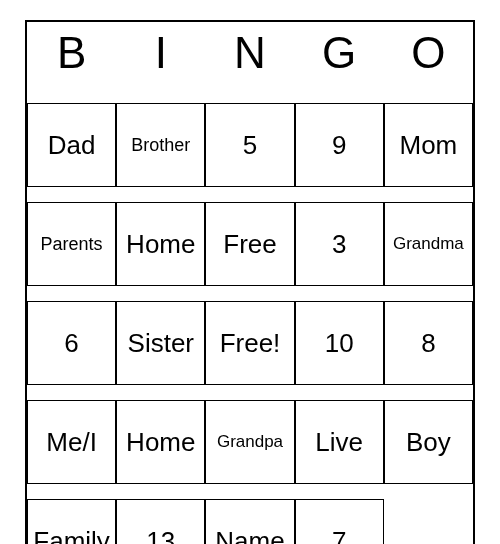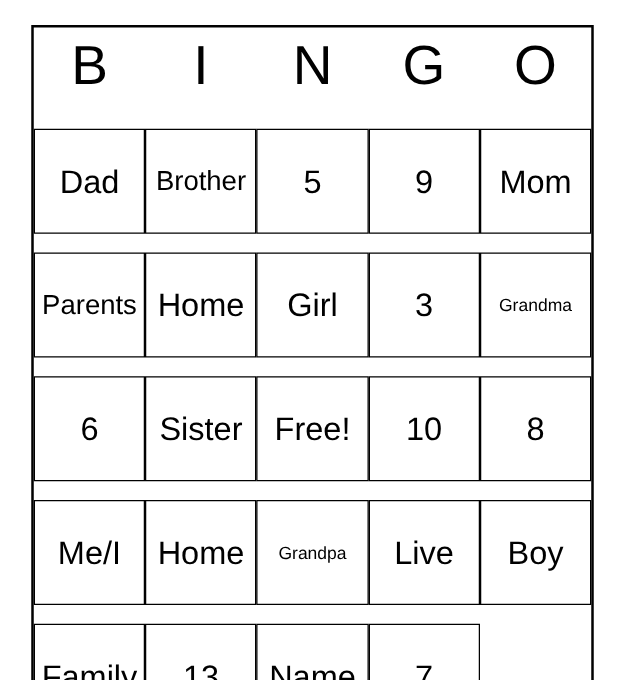--- a/index.html
+++ b/index.html
@@ -44,24 +44,24 @@
       color: #000;
       padding: 2px;
       overflow: hidden;
       margin-top: 15px;
     }
     .cell span {
       font-size: 26px;
       white-space: nowrap;
     }
     .cell.small span {
-      font-size: 22px;
+      font-size: 18px;
     }
     .cell.xsmall span {
-      font-size: 14px;
+      font-size: 17px;
     }
   </style>
 </head>
 <body>
 
 <div class="bingo-card">
   <div class="header-row">
     <div class="header-cell"><span>B</span></div>
     <div class="header-cell"><span>I</span></div>
     <div class="header-cell"><span>N</span></div>
@@ -84,21 +84,21 @@
       <div class="cell">
         <span>Mom</span>
       </div>
       <div class="cell small">
         <span>Parents</span>
       </div>
       <div class="cell">
         <span>Home</span>
       </div>
       <div class="cell">
-        <span>Girl</span>
+        <span>Free</span>
       </div>
       <div class="cell">
         <span>3</span>
       </div>
       <div class="cell xsmall">
         <span>Grandma</span>
       </div>
       <div class="cell">
         <span>6</span>
       </div>

